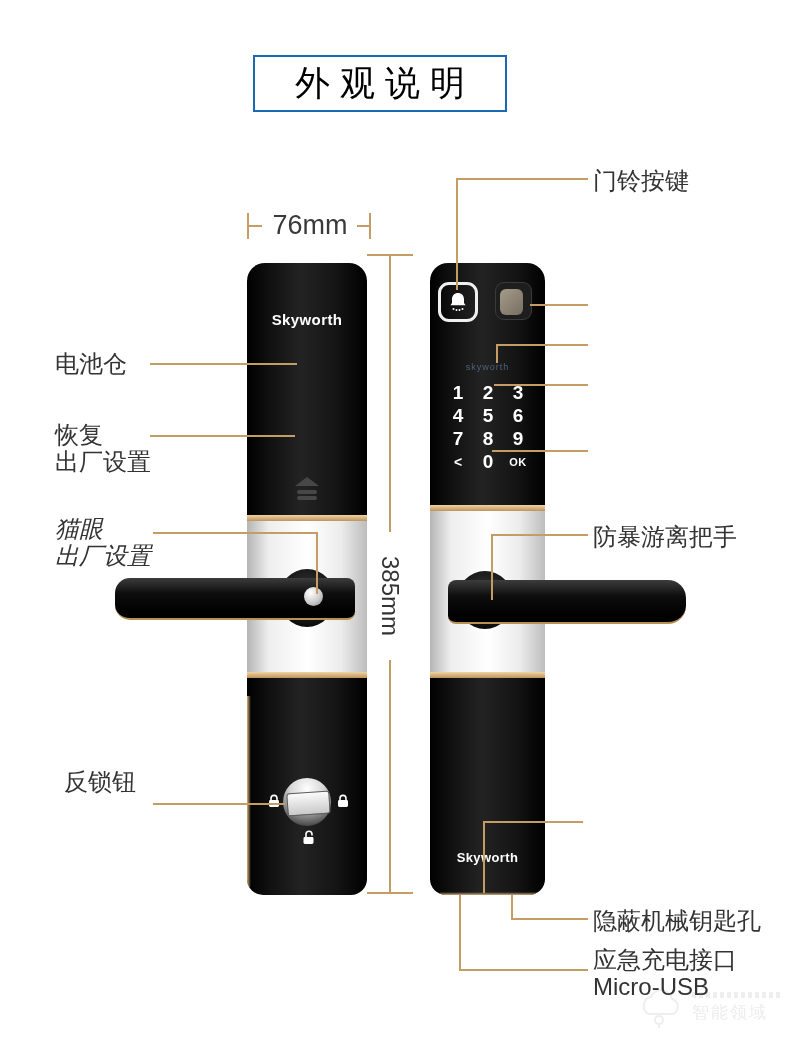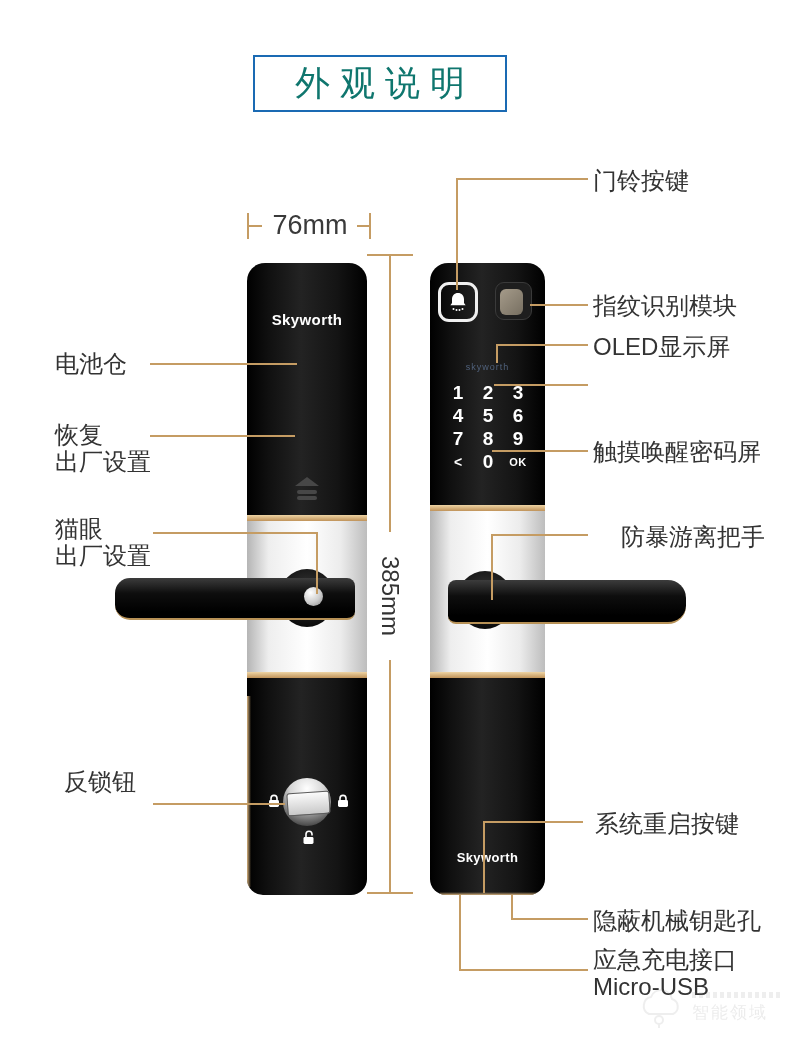--- a/index.html
+++ b/index.html
@@ -2,21 +2,21 @@
 <html><head>
 <meta charset="utf-8">
 <style>
   html,body{margin:0;padding:0;}
   body{background:#ffffff;font-family:"Liberation Sans","DejaVu Sans",sans-serif;}
   .page{position:relative;width:790px;height:1058px;background:#fff;overflow:hidden;}
 
   
   .title-box{position:absolute;left:253px;top:55px;width:254px;height:57px;
     border:2px solid #1a6ab3;box-sizing:border-box;display:flex;align-items:center;justify-content:center;}
-  .title-box span{font-size:35px;color:#0f766e;letter-spacing:10px;text-indent:10px;}
+  .title-box span{font-size:35px;color:#000000;letter-spacing:10px;text-indent:10px;}
 
   
   .h-line{position:absolute;height:2px;background:#c59c63;z-index:6;}
   .v-line{position:absolute;width:2px;background:#c59c63;z-index:6;}
 
   
   .label{position:absolute;font-size:24px;color:#333;line-height:27px;white-space:nowrap;z-index:7;}
   .label span{display:block;}
 
   
@@ -199,32 +199,28 @@
   <div class="v-line" style="left:511px;top:895px;height:25px;"></div>
   <div class="h-line" style="left:511px;top:918px;width:77px;"></div>
   <div class="v-line" style="left:459px;top:895px;height:76px;"></div>
   <div class="h-line" style="left:459px;top:969px;width:129px;"></div>
 
   <div class="label" style="left:55px;top:350px;">电池仓</div>
   <div class="label" style="left:55px;top:421px;">
     <span>恢复</span>
     <span>出厂设置</span>
   </div>
-  <div class="label" style="left:55px;top:515px;">
+  <div class="label" style="left:55px;top:515px;font-style:italic;">
     <span>猫眼</span>
     <span>出厂设置</span>
   </div>
   <div class="label" style="left:64px;top:753px;margin-top:15px;">反锁钮</div>
 
   <div class="label" style="left:593px;top:167px;">门铃按键</div>
-  <div class="label" style="left:593px;top:292px;">指纹识别模块</div>
-  <div class="label" style="left:593px;top:333px;">OLED显示屏</div>
-  <div class="label" style="left:593px;top:438px;">触摸唤醒密码屏</div>
-  <div class="label" style="left:593px;top:523px;margin-left:28px;">防暴游离把手</div>
-  <div class="label" style="left:595px;top:810px;">系统重启按键</div>
+  <div class="label" style="left:593px;top:523px;">防暴游离把手</div>
   <div class="label" style="left:593px;top:907px;">隐蔽机械钥匙孔</div>
   <div class="label" style="left:593px;top:946px;">
     <span>应急充电接口</span>
     <span>Micro-USB</span>
   </div>
 
   <div class="watermark">
     <svg width="50" height="44" viewBox="0 0 50 44">
       <path d="M13 28 a9 9 0 0 1 2-17 a11 11 0 0 1 21 2 a8 8 0 0 1 1 15 Z" fill="none" stroke="#8a8a8a" stroke-width="2"></path>
       <circle cx="23" cy="34" r="4" fill="none" stroke="#8a8a8a" stroke-width="2"></circle>

